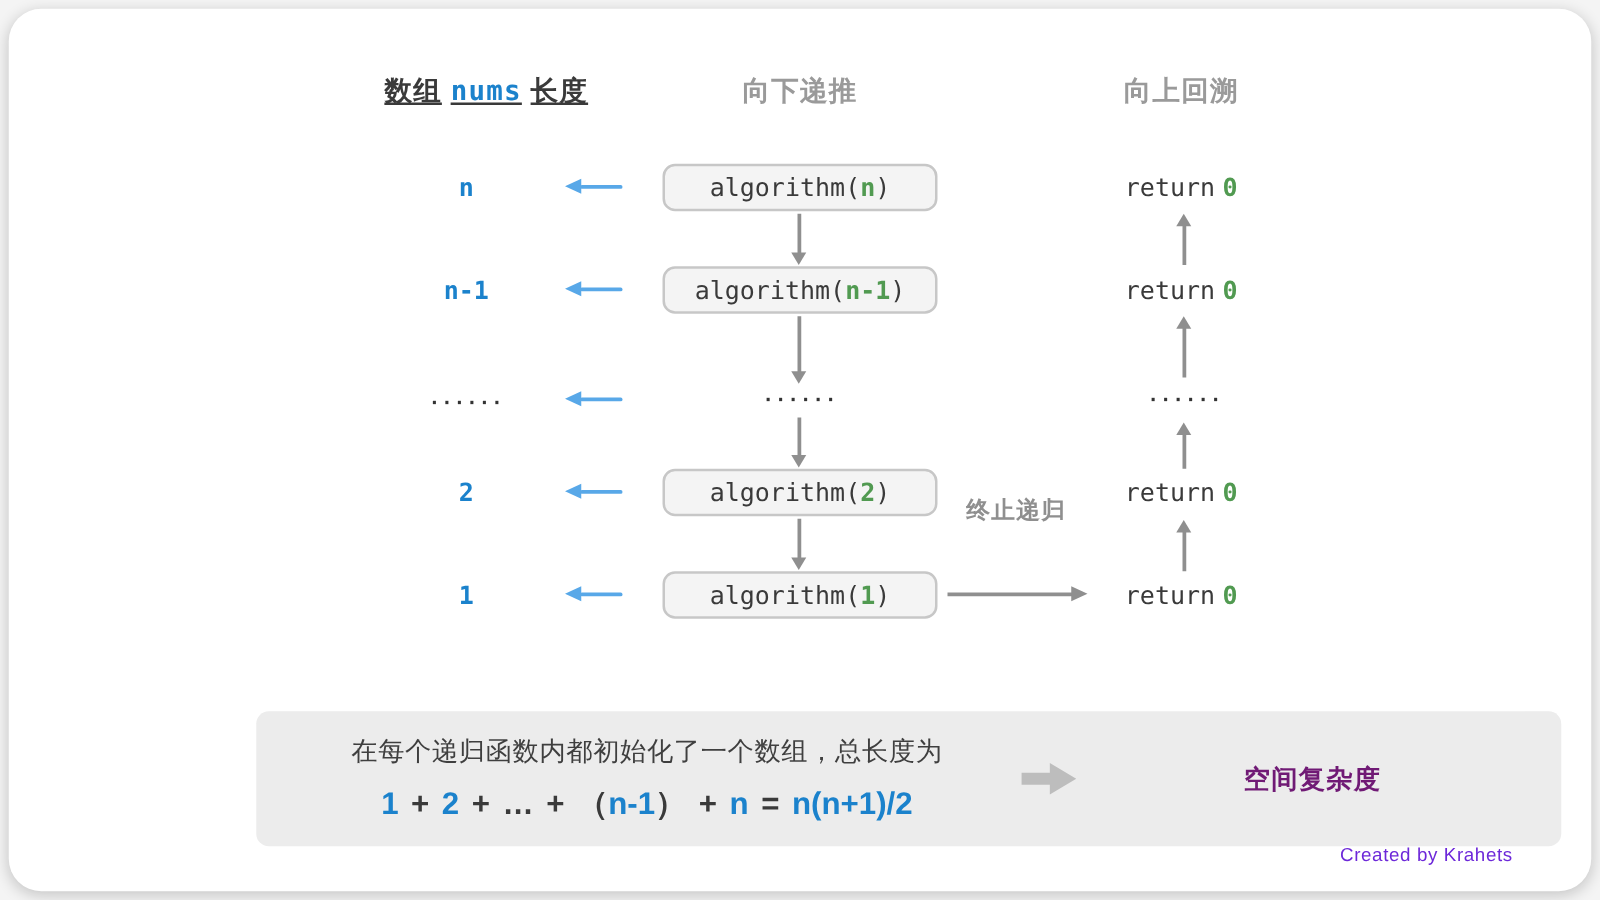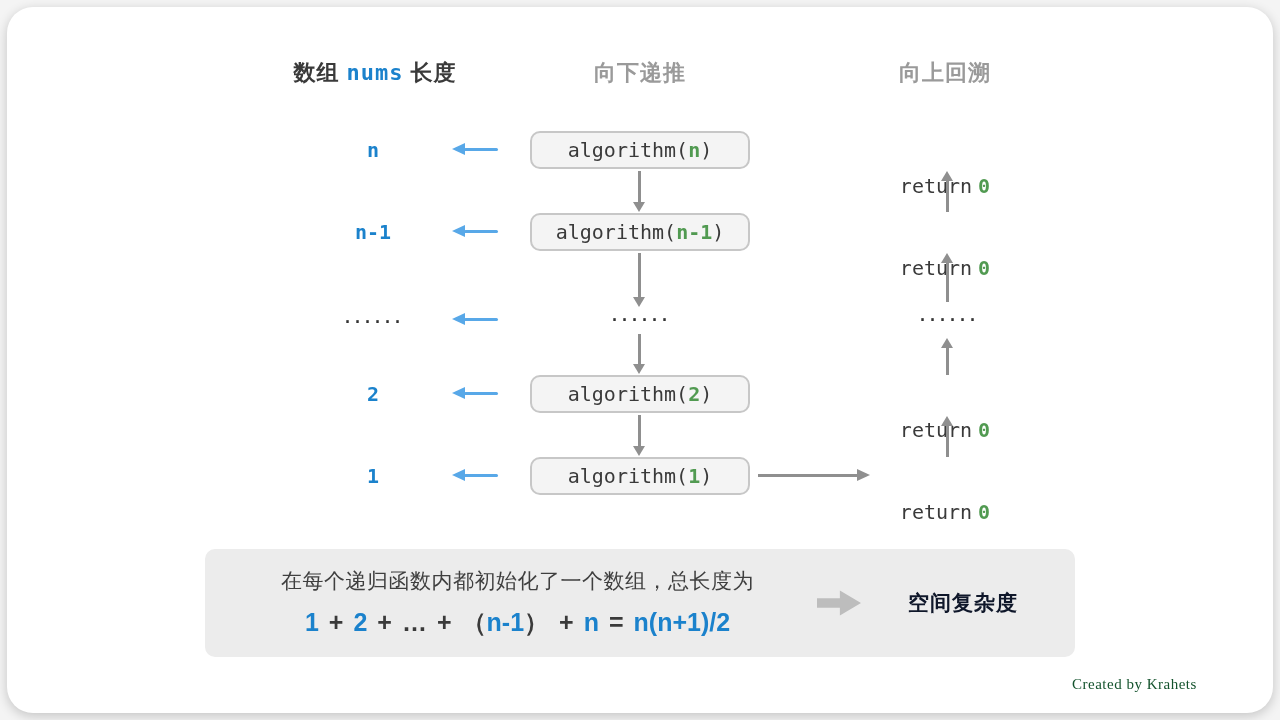--- a/index.html
+++ b/index.html
@@ -17,21 +17,21 @@
     box-shadow:0 3px 12px rgba(0,0,0,0.20);
   }
 
   
   .col-header {
     position:absolute; top:58px; height:30px; line-height:30px;
     text-align:center; font-size:22px; font-weight:bold; color:#9a9a9a;
     letter-spacing:1px;
   }
   .col-header.dark { color:#3a3a3a; }
-  #header-left  { left:250px; width:250px; }
+  #header-left  { left:264px; width:250px;text-decoration:underline; }
   #header-mid   { left:540px; width:200px; }
   #header-right { left:845px; width:200px; }
   .hdr-code { font-family:"DejaVu Sans Mono", monospace; color:#1b82cc; padding:0 7px; }
 
   
   .len-label {
     position:absolute; left:300px; width:146px; height:26px; line-height:26px;
     text-align:center; font-family:"DejaVu Sans Mono", monospace;
     font-weight:bold; font-size:20px; color:#1b82cc;
   }
@@ -53,21 +53,21 @@
 
   .mid-dots {
     position:absolute; left:560px; width:160px; height:22px; line-height:22px;
     text-align:center;
   }
 
   
   .return-label {
     position:absolute; left:860px; width:170px; height:26px; line-height:26px;
     text-align:center; font-family:"DejaVu Sans Mono", monospace;
-    font-size:20px; color:#3a3a3a;margin-top:36px;
+    font-size:20px; color:#3a3a3a;
   }
   .ret-val { color:#519a51; font-weight:bold; padding-left:6px; }
   .right-dots {
     position:absolute; left:878px; width:140px; height:22px; line-height:22px;
     text-align:center;
   }
 
   
   .arrow-left-blue {
     position:absolute; left:464px; width:34px; height:3px;
@@ -106,21 +106,21 @@
 
   
   .base-note {
     position:absolute; left:748px; top:392px; width:130px;
     text-align:center; font-weight:bold; font-size:19px; color:#8f8f8f;
     line-height:33px; letter-spacing:1px;
   }
 
   
   .summary-box {
-    position:absolute; left:205px; top:549px; width:870px; height:108px;
+    position:absolute; left:205px; top:569px; width:1044px; height:108px;
     background:#ececec; border-radius:10px;
     display:flex; align-items:center;
   }
   .summary-left {
     width:575px; margin-left:25px; text-align:center;
   }
   .summary-desc {
     font-size:21px; color:#3f3f3f; letter-spacing:0.5px; margin-bottom:11px;
   }
   .summary-formula {
@@ -132,31 +132,31 @@
   .f-dark { color:#3a3a3a; }
 
   .block-arrow {
     width:44px; height:30px; margin-left:12px; flex:none;
     background:#bdbdbd;
     -webkit-clip-path:polygon(0 34%, 52% 34%, 52% 8%, 100% 50%, 52% 92%, 52% 66%, 0 66%);
     clip-path:polygon(0 34%, 52% 34%, 52% 8%, 100% 50%, 52% 92%, 52% 66%, 0 66%);
   }
 
   .summary-right { flex:1; text-align:center; padding-right:10px; }
-  .summary-title { font-size:21px; font-weight:bold; color:#0f172a; letter-spacing:1px; }
+  .summary-title { font-size:21px; font-weight:bold; color:#701a75; letter-spacing:1px; }
   .summary-value {
     margin-top:9px; font-size:23px; font-weight:bold; color:#ea580c;
     letter-spacing:1px;
   }
   .sup { font-size:15px; vertical-align:8px; }
 
   .credit {
     position:absolute; left:1072px; top:676px; width:180px;
-    font-family:Liberation Serif, serif; font-size:15px;
-    color:#14532d; letter-spacing:0.5px;
+    font-family:Liberation Sans, sans-serif; font-size:15px;
+    color:#6d28d9; letter-spacing:0.5px;
   }
 </style>
 </head>
 <body>
 
 <div class="canvas">
   <div class="card"></div>
 
   <div class="col-header dark" id="header-left">
     <span>数组</span><span class="hdr-code">nums</span><span>长度</span>
@@ -220,20 +220,21 @@
     <span>algorithm(</span>
       <span class="arg">1</span>
       <span>)</span>
   </div>
   <div class="return-label" style="top:463px;">
     <span>return</span><span class="ret-val">0</span>
   </div>
 
   <div class="arrow-right-gray"></div>
   <div class="base-note">
+    <div>终止递归</div>
   </div>
 
   <div class="summary-box">
     <div class="summary-left">
       <div class="summary-desc">在每个递归函数内都初始化了一个数组，总长度为</div>
       <div class="summary-formula">
         <span class="tok f-blue">1</span><span class="tok f-dark">+</span><span class="tok f-blue">2</span><span class="tok f-dark">+</span><span class="tok f-dark">…</span><span class="tok f-dark">+</span><span class="tok"><span class="tok-tight f-dark">（</span><span class="tok-tight f-blue">n-1</span><span class="tok-tight f-dark">）</span></span><span class="tok f-dark">+</span><span class="tok f-blue">n</span><span class="tok f-dark">=</span><span class="tok f-blue">n(n+1)/2</span>
       </div>
     </div>
     <div class="block-arrow"></div>

